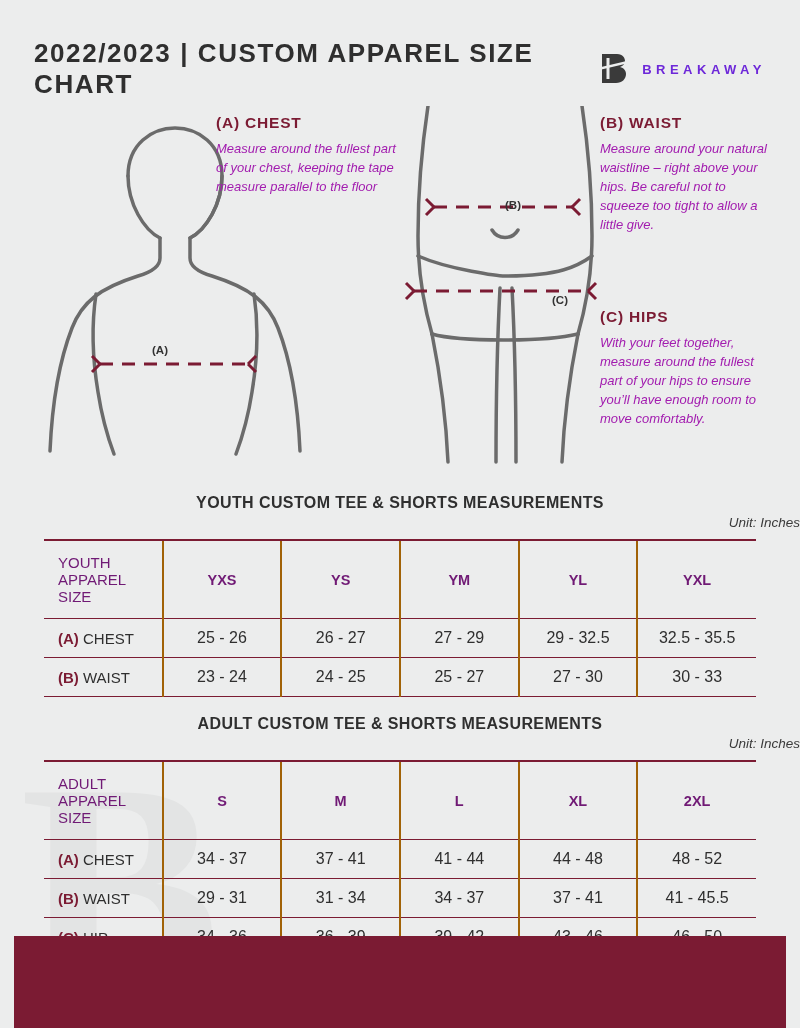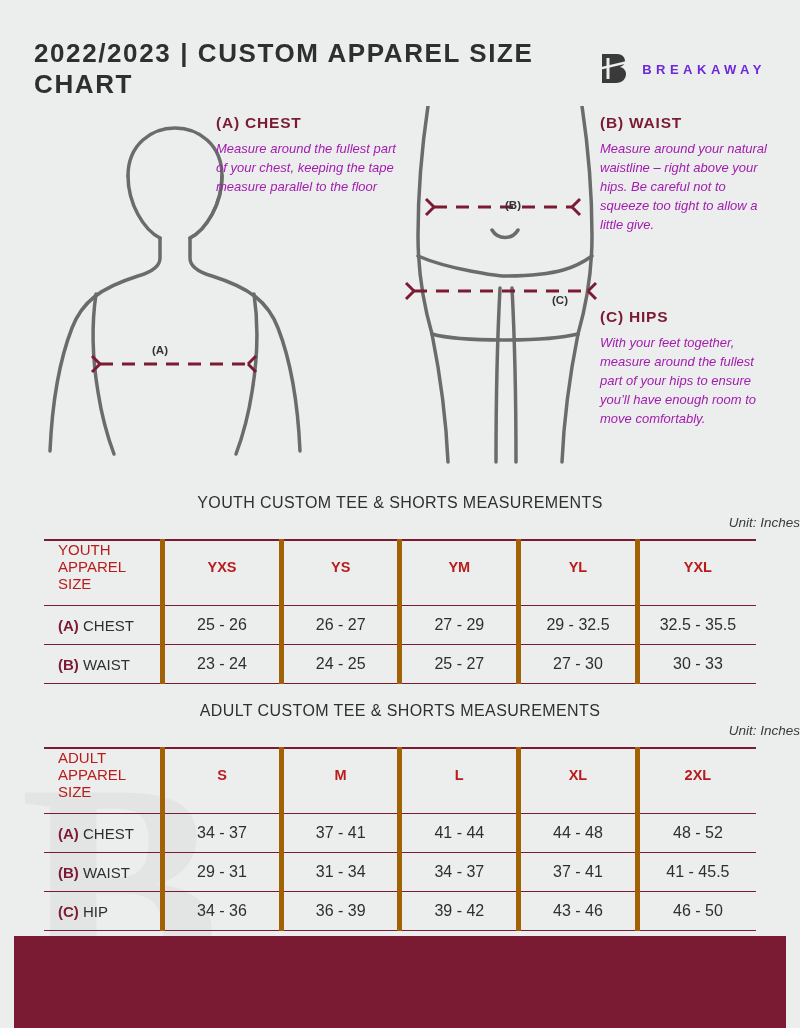--- a/index.html
+++ b/index.html
@@ -99,21 +99,21 @@
   }
   .tag-a { left: 152px; top: 238px; }
   .tag-b { left: 505px; top: 93px; }
   .tag-c { left: 552px; top: 188px; }
 
   
   .section { position: relative; z-index: 2; }
   .tbl-title {
     text-align: center;
     font-size: 16px;
-    font-weight: normal;
+    font-weight: bold;
     letter-spacing: 0.4px;
     color: #2f2f2f;
     margin-top: 18px;
   }
   .tbl-unit {
     text-align: right;
     font-size: 13.5px;
     font-style: italic;
     color: #3a3a3a;
     margin-top: 3px;
@@ -123,22 +123,22 @@
     width: 712px;
     margin: 0 auto;
     border-collapse: collapse;
     table-layout: fixed;
   }
   thead th {
     border-top: 2px solid #7b1b33;
     border-bottom: 1px solid #7b1b33;
     font-size: 14.5px;
     font-weight: bold;
-    color: #b91c1c;
-    padding: 0 0 13px 0;
+    color: #701a75;
+    padding: 13px 0 13px 0;
     text-align: center;
   }
   thead th.first {
     text-align: left;
     padding-left: 14px;
     font-weight: normal;
     font-size: 15px;
   }
   tbody td {
     border-bottom: 1px solid #7b1b33;
@@ -146,21 +146,21 @@
     color: #2f2f2f;
     text-align: center;
     padding: 10px 0;
   }
   tbody td.first {
     text-align: left;
     padding-left: 14px;
     font-size: 15px;
   }
   tbody td.first .lbl { color: #7b1b33; font-weight: bold; }
-  td.vl, th.vl { border-left: 5px solid #a16207; }
+  td.vl, th.vl { border-left: 2px solid #a16207; }
 
   
   .bottom-bar {
     position: absolute;
     left: 14px;
     bottom: 0;
     width: 772px;
     height: 92px;
     background: #7b1b33;
     z-index: 2;

